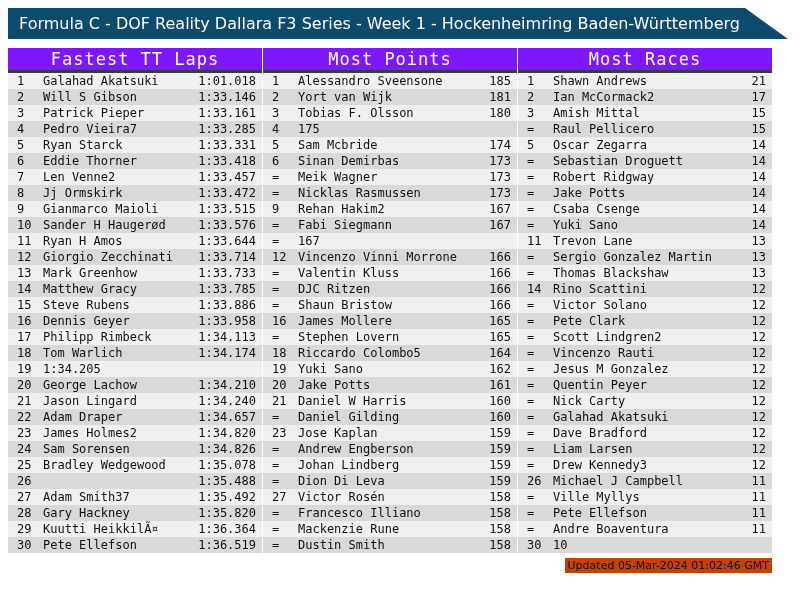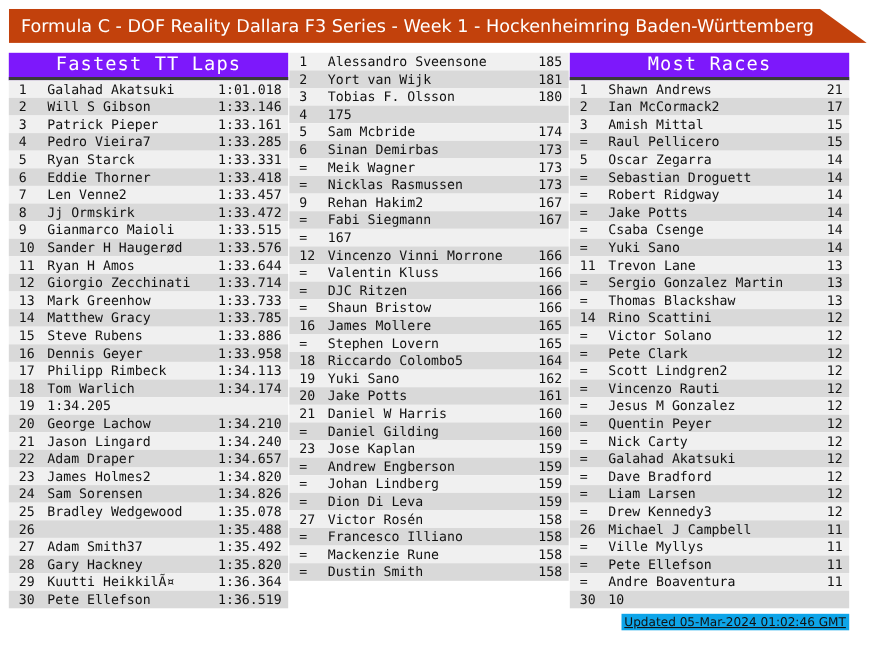--- a/index.html
+++ b/index.html
@@ -15,21 +15,21 @@
     position: relative;
     width: 800px;
     height: 600px;
   }
   .titlebar {
     position: absolute;
     left: 8px;
     top: 8px;
     width: 780px;
     height: 31px;
-    background: #c2410c;
+    background: #0c4a6e;
     color: #ffffff;
     font-family: "DejaVu Sans", "Liberation Sans", sans-serif;
     font-size: 16px;
     line-height: 31px;
     padding-left: 11px;
     box-sizing: border-box;
     clip-path: polygon(0 0, 94.5% 0, 100% 100%, 0 100%);
     white-space: nowrap;
   }
   .boards {
@@ -82,26 +82,25 @@
   }
   .cell-value {
     flex: 0 0 auto;
     text-align: right;
     padding-right: 6px;
   }
   .footer {
     position: absolute;
     right: 28px;
     top: 558px;
-    background: #0ea5e9;
+    background: #c2410c;
     color: #111111;
     font-family: "DejaVu Sans", "Liberation Sans", sans-serif;
     font-size: 11px;
     padding: 1px 3px;
-    text-decoration: underline;
   }
 </style>
 </head>
 <body>
 
 <div class="page">
 
   <div class="titlebar">Formula C - DOF Reality Dallara F3 Series - Week 1 - Hockenheimring Baden-Württemberg</div>
 
   <div class="boards">
@@ -253,20 +252,21 @@
             <span class="cell-value">1:36.364</span>
           </div>
           <div class="row">
             <span class="cell-rank">30</span>
             <span class="cell-name">Pete Ellefson</span>
             <span class="cell-value">1:36.519</span>
           </div>
         </div>
     </div>
     <div class="board">
+      <div class="board-header">Most Points</div>
       <div class="rows">
           <div class="row">
             <span class="cell-rank">1</span>
             <span class="cell-name">Alessandro Sveensone</span>
             <span class="cell-value">185</span>
           </div>
           <div class="row">
             <span class="cell-rank">2</span>
             <span class="cell-name">Yort van Wijk</span>
             <span class="cell-value">181</span>

